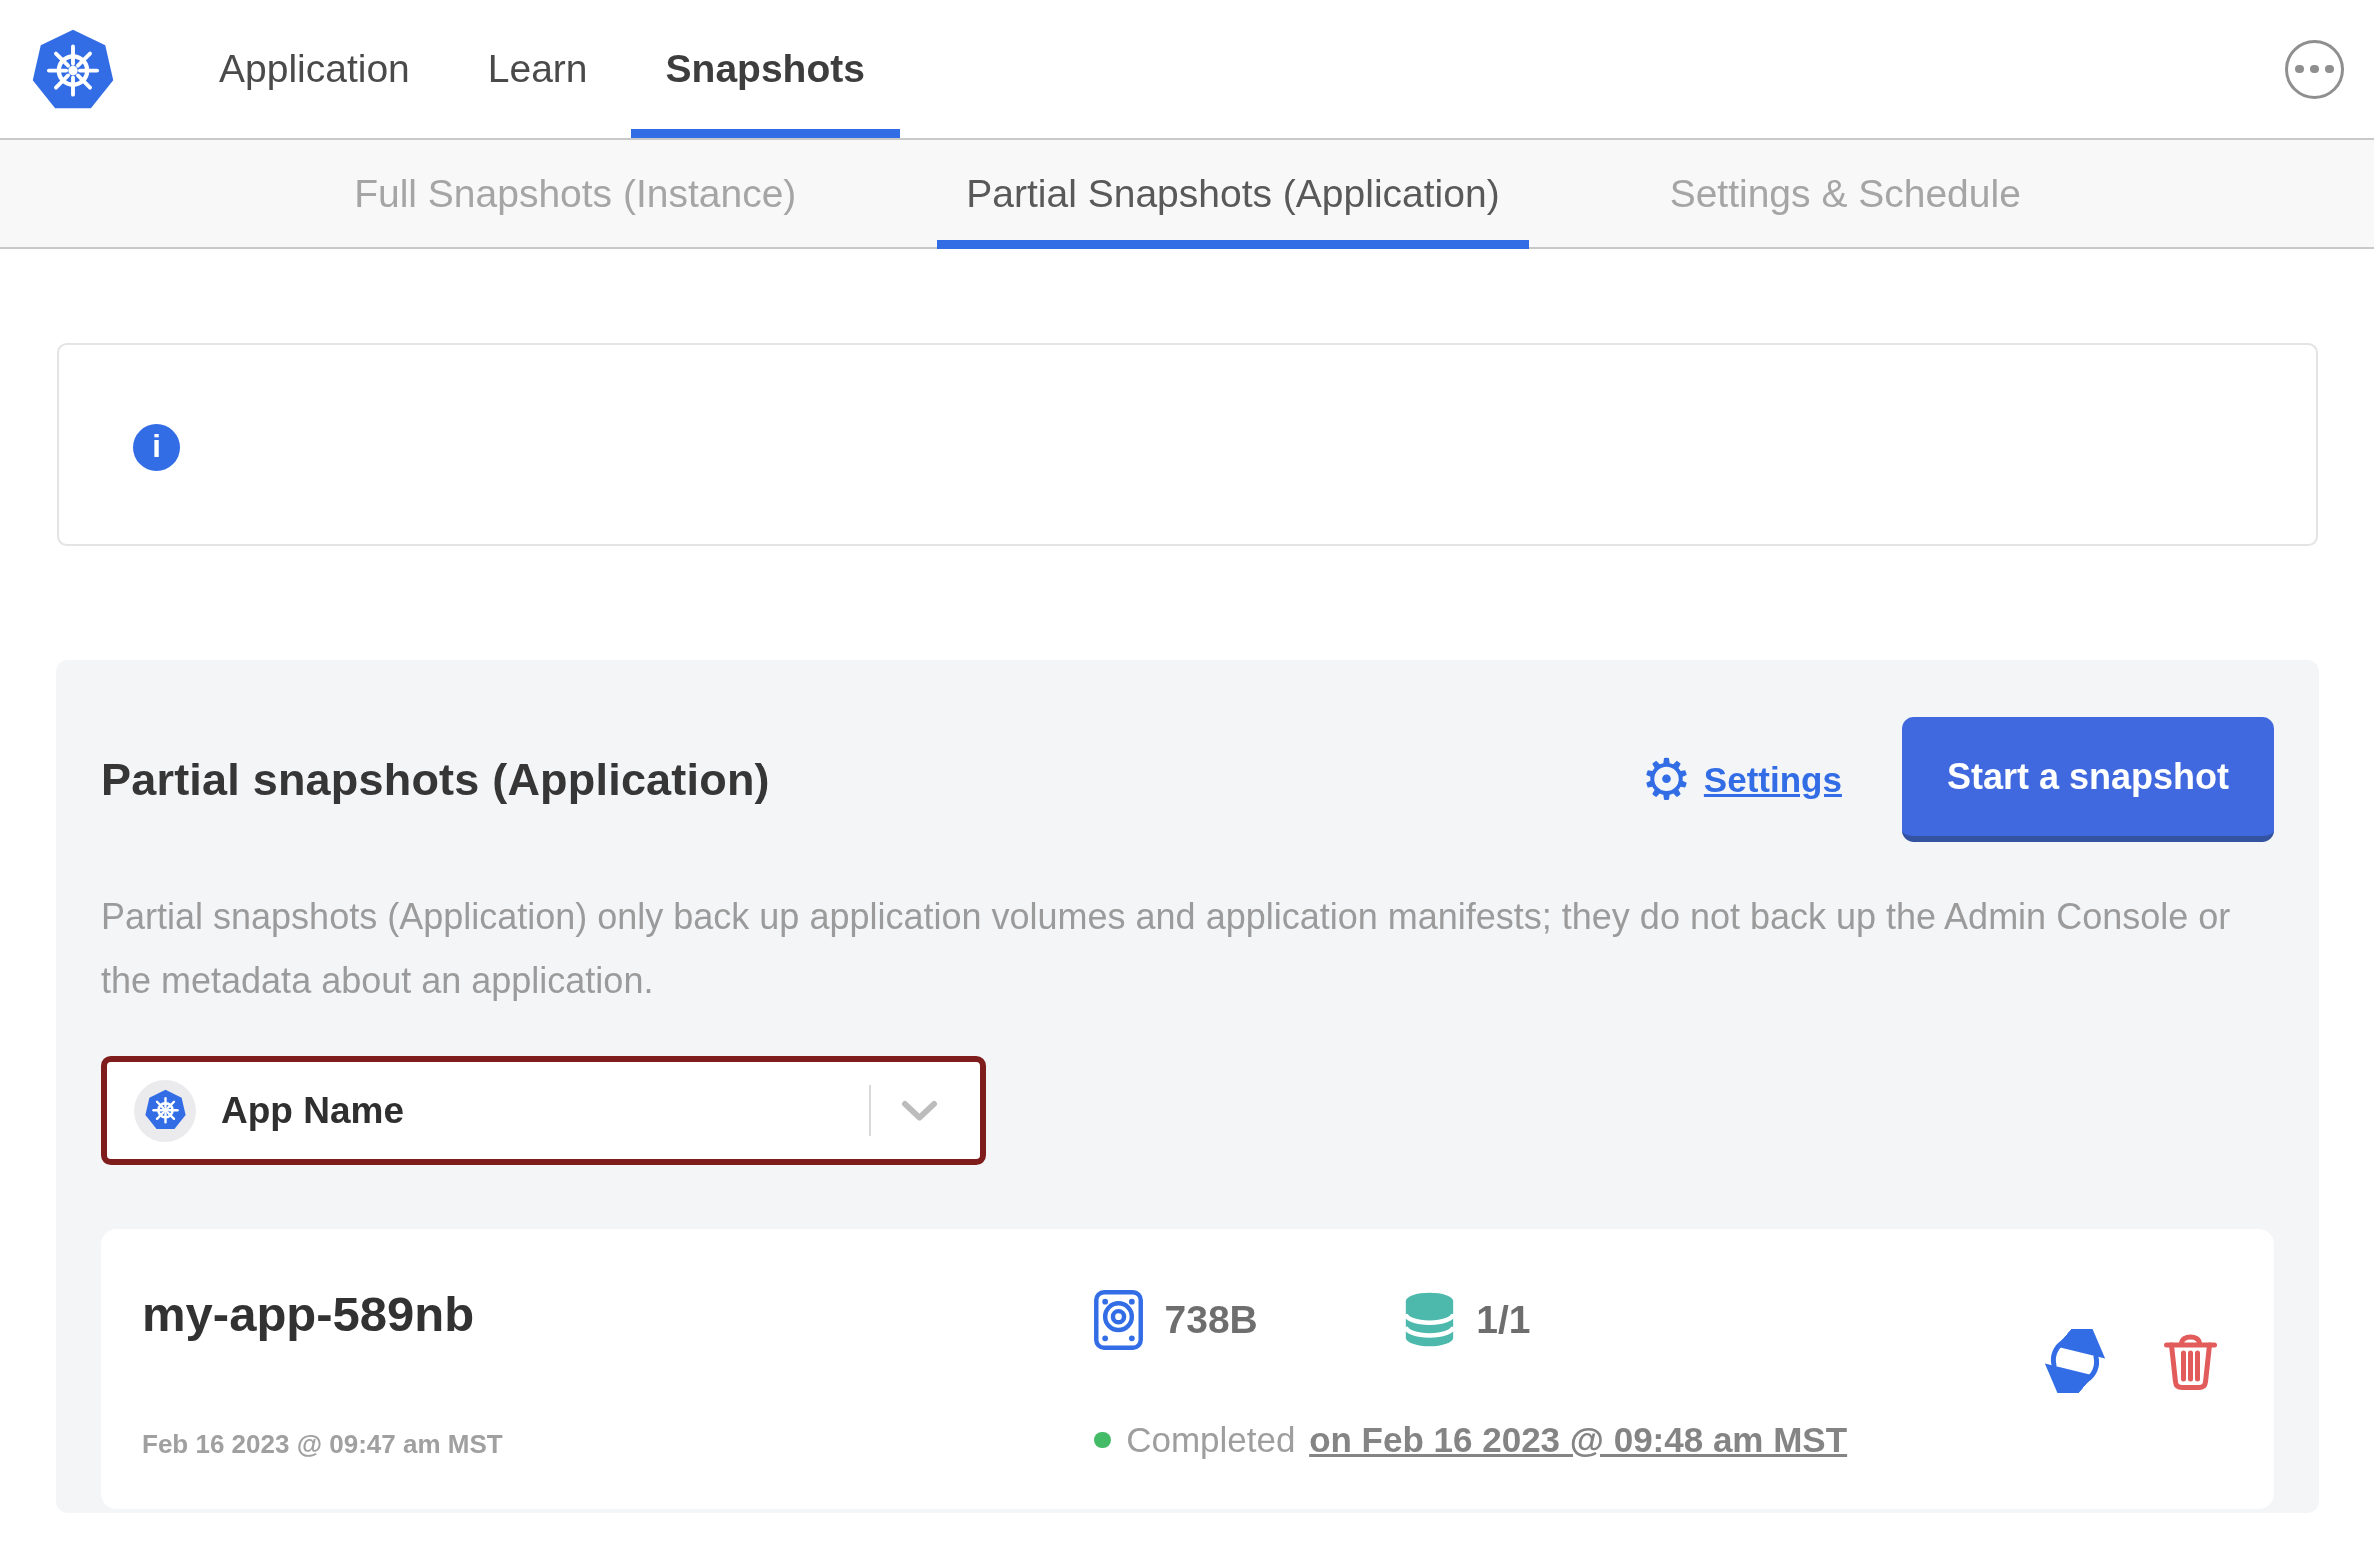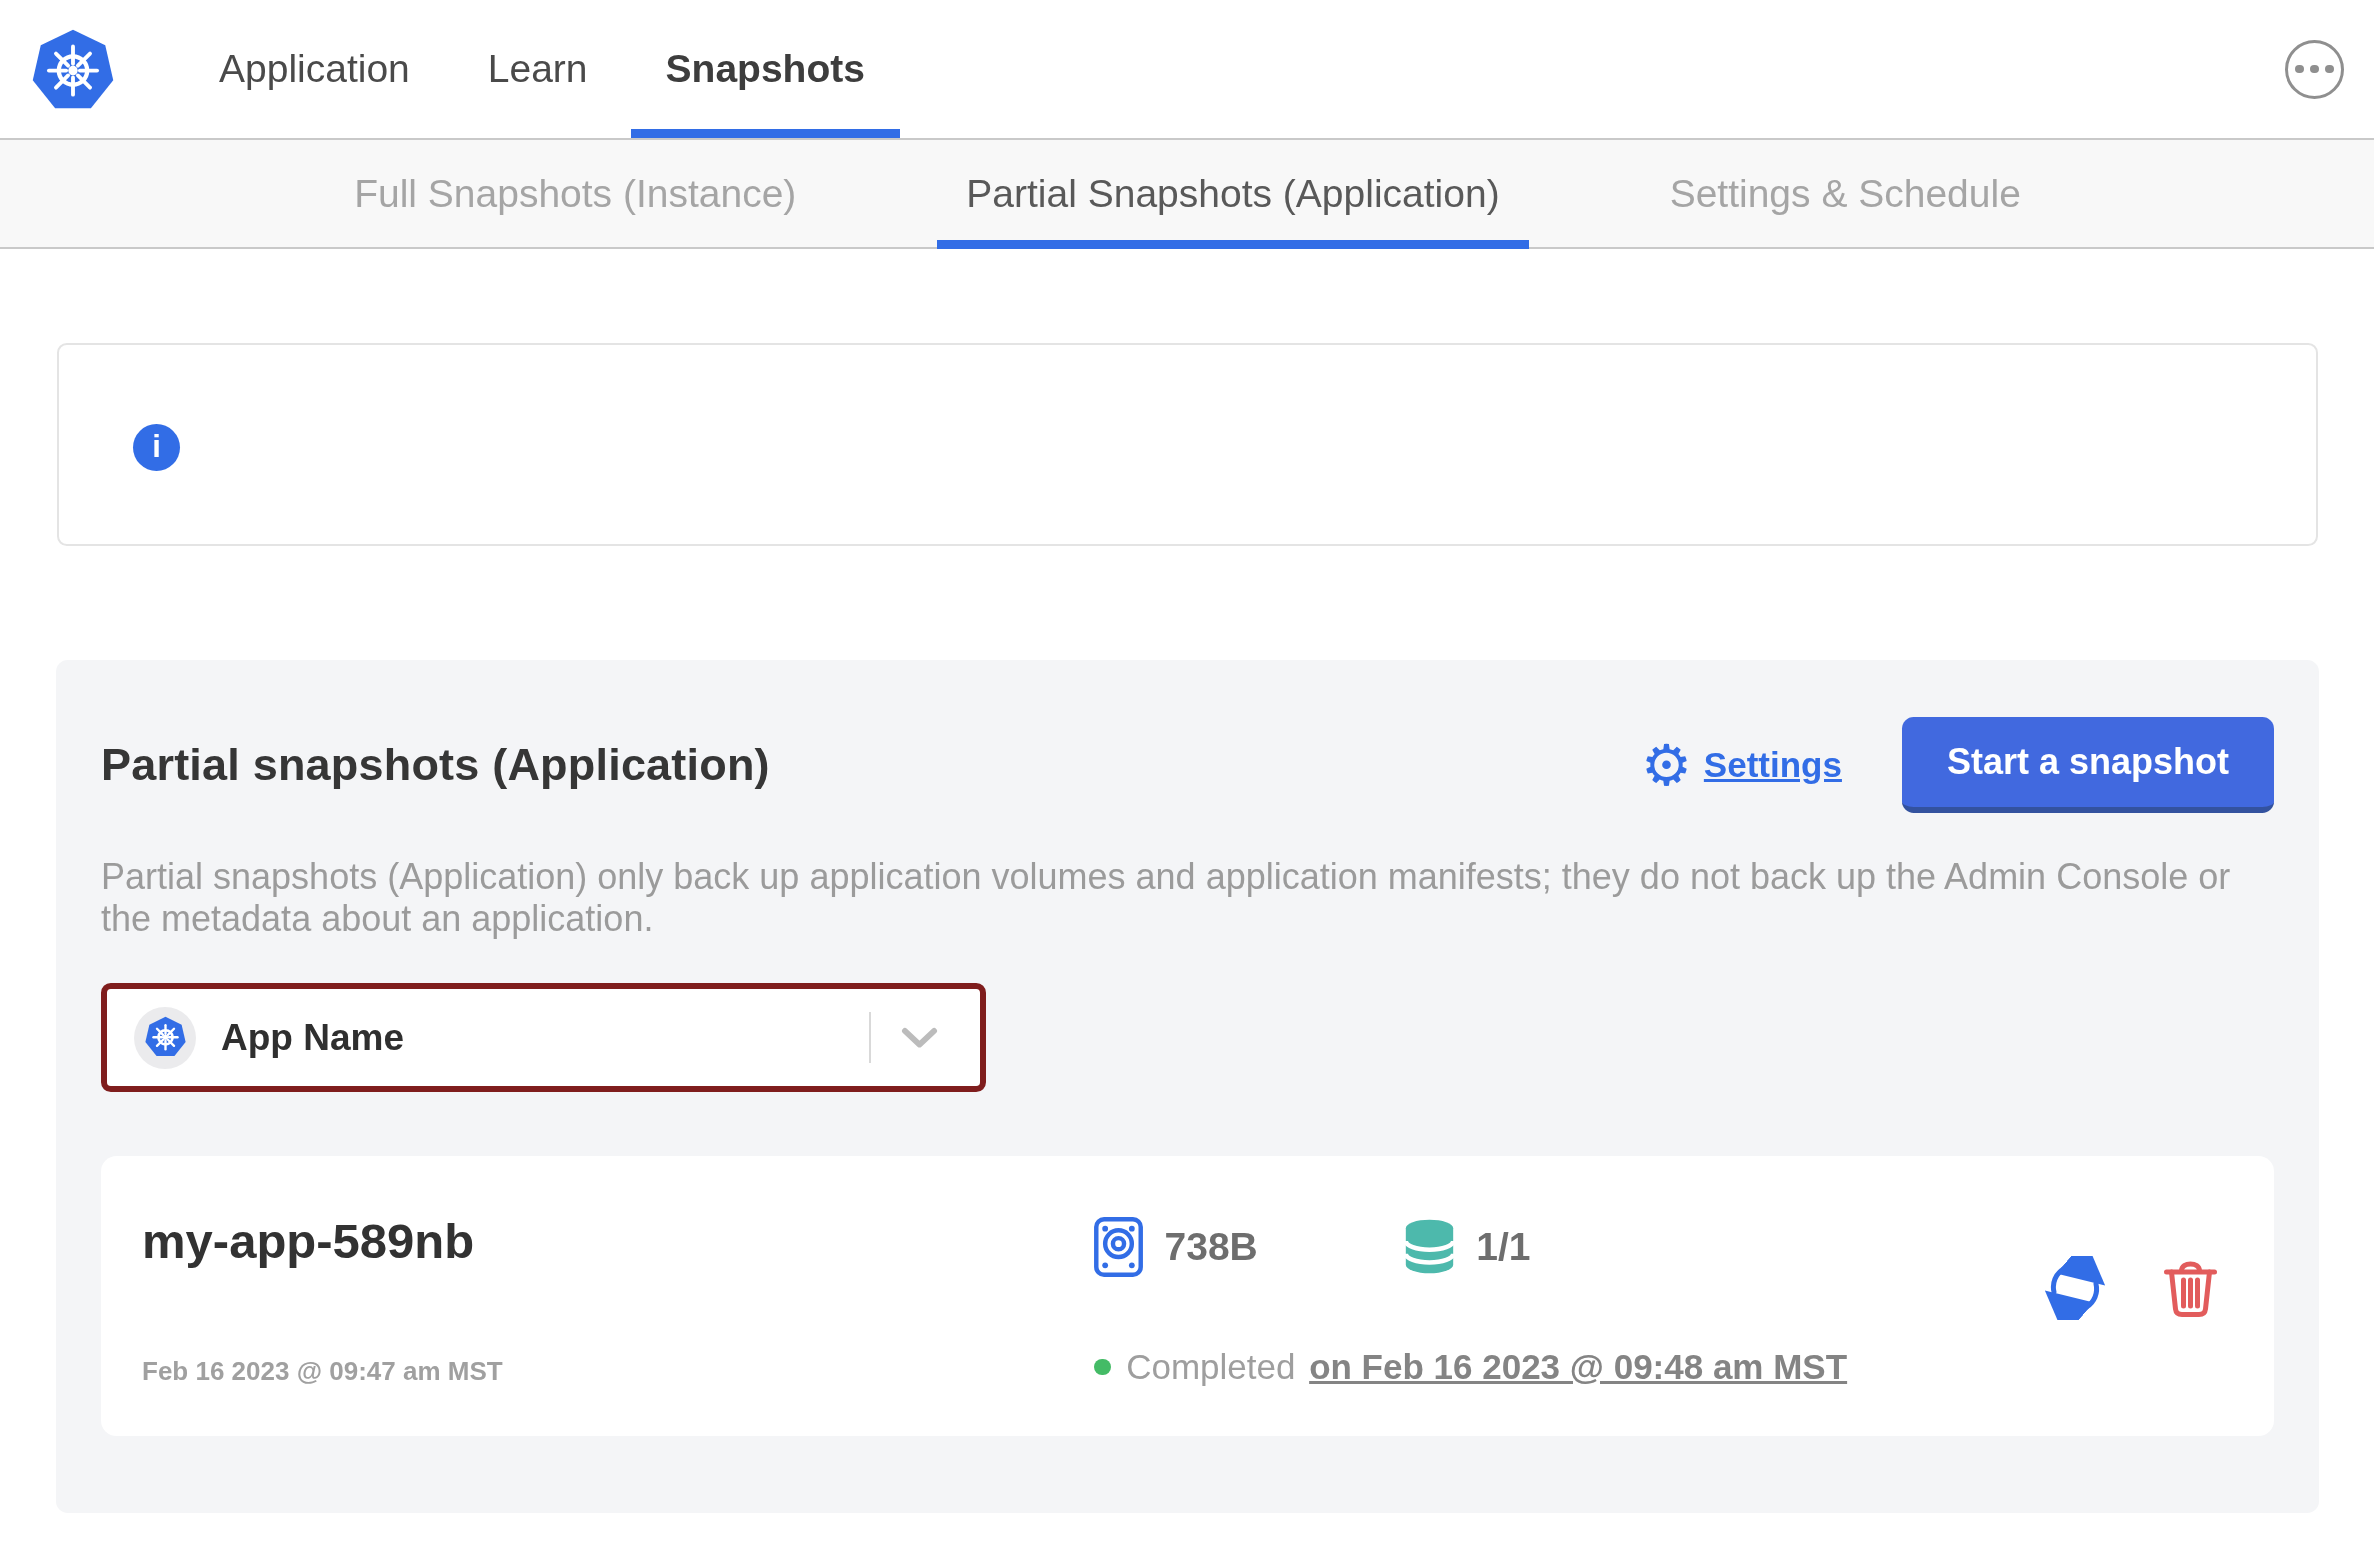--- a/index.html
+++ b/index.html
@@ -31,23 +31,23 @@
   .banner-text a { color:#326de6; font-weight:700; text-decoration:underline; cursor:pointer; }
 
   
   .panel { margin:114px 56px 0 56px; height:853px; background:#f4f5f7; border-radius:11.7px; padding:57px 45px 0 45px; }
   .panel-head { display:flex; align-items:center; }
   .panel-title { font-size:45px; font-weight:700; color:#363636; letter-spacing:0.2px; }
   .head-right { margin-left:auto; display:flex; align-items:center; }
   .settings-link { display:flex; align-items:center; gap:11.7px; cursor:pointer; }
   .gear { font-family:"DejaVu Sans", sans-serif; font-size:57px; color:#326de6; line-height:1; }
   .settings-label { font-size:35px; font-weight:700; color:#326de6; text-decoration:underline; }
-  .btn-primary { margin-left:60px; height:96px; padding:0 45px; background:#4169df; border:none; border-bottom:6.8px solid #33529f; border-radius:11.7px; color:#fff; font-family:"Liberation Sans",sans-serif; font-size:36px; font-weight:700; cursor:pointer; }
-
-  .panel-desc { margin-top:43px; font-size:36px; line-height:42px; color:#9b9b9b; max-width:2175px; }
+  .btn-primary { margin-left:60px; height:125px; padding:0 45px; background:#4169df; border:none; border-bottom:6.8px solid #33529f; border-radius:11.7px; color:#fff; font-family:"Liberation Sans",sans-serif; font-size:36px; font-weight:700; cursor:pointer; }
+
+  .panel-desc { margin-top:43px; font-size:36px; line-height:64px; color:#9b9b9b; max-width:2175px; }
 
   
   .app-select { margin-top:43px; width:885px; height:109px; background:#fff; border:6px solid #7f1d1d; border-radius:9.8px; display:flex; align-items:center; padding-left:27px; position:relative; cursor:pointer; }
   .app-select .k8s-chip { width:62px; height:62px; border-radius:50%; background:#ebebed; display:flex; align-items:center; justify-content:center; }
   .app-select .k8s-chip svg { width:43px; height:47px; }
   .app-select-label { margin-left:25px; font-size:37px; font-weight:600; color:#2f2f2f; }
   .select-divider { position:absolute; right:109px; top:23.4px; bottom:23.4px; width:2px; background:#d9d9d9; }
   .select-caret { position:absolute; right:33px; top:0; bottom:0; width:55px; display:flex; align-items:center; justify-content:center; }
 
   

